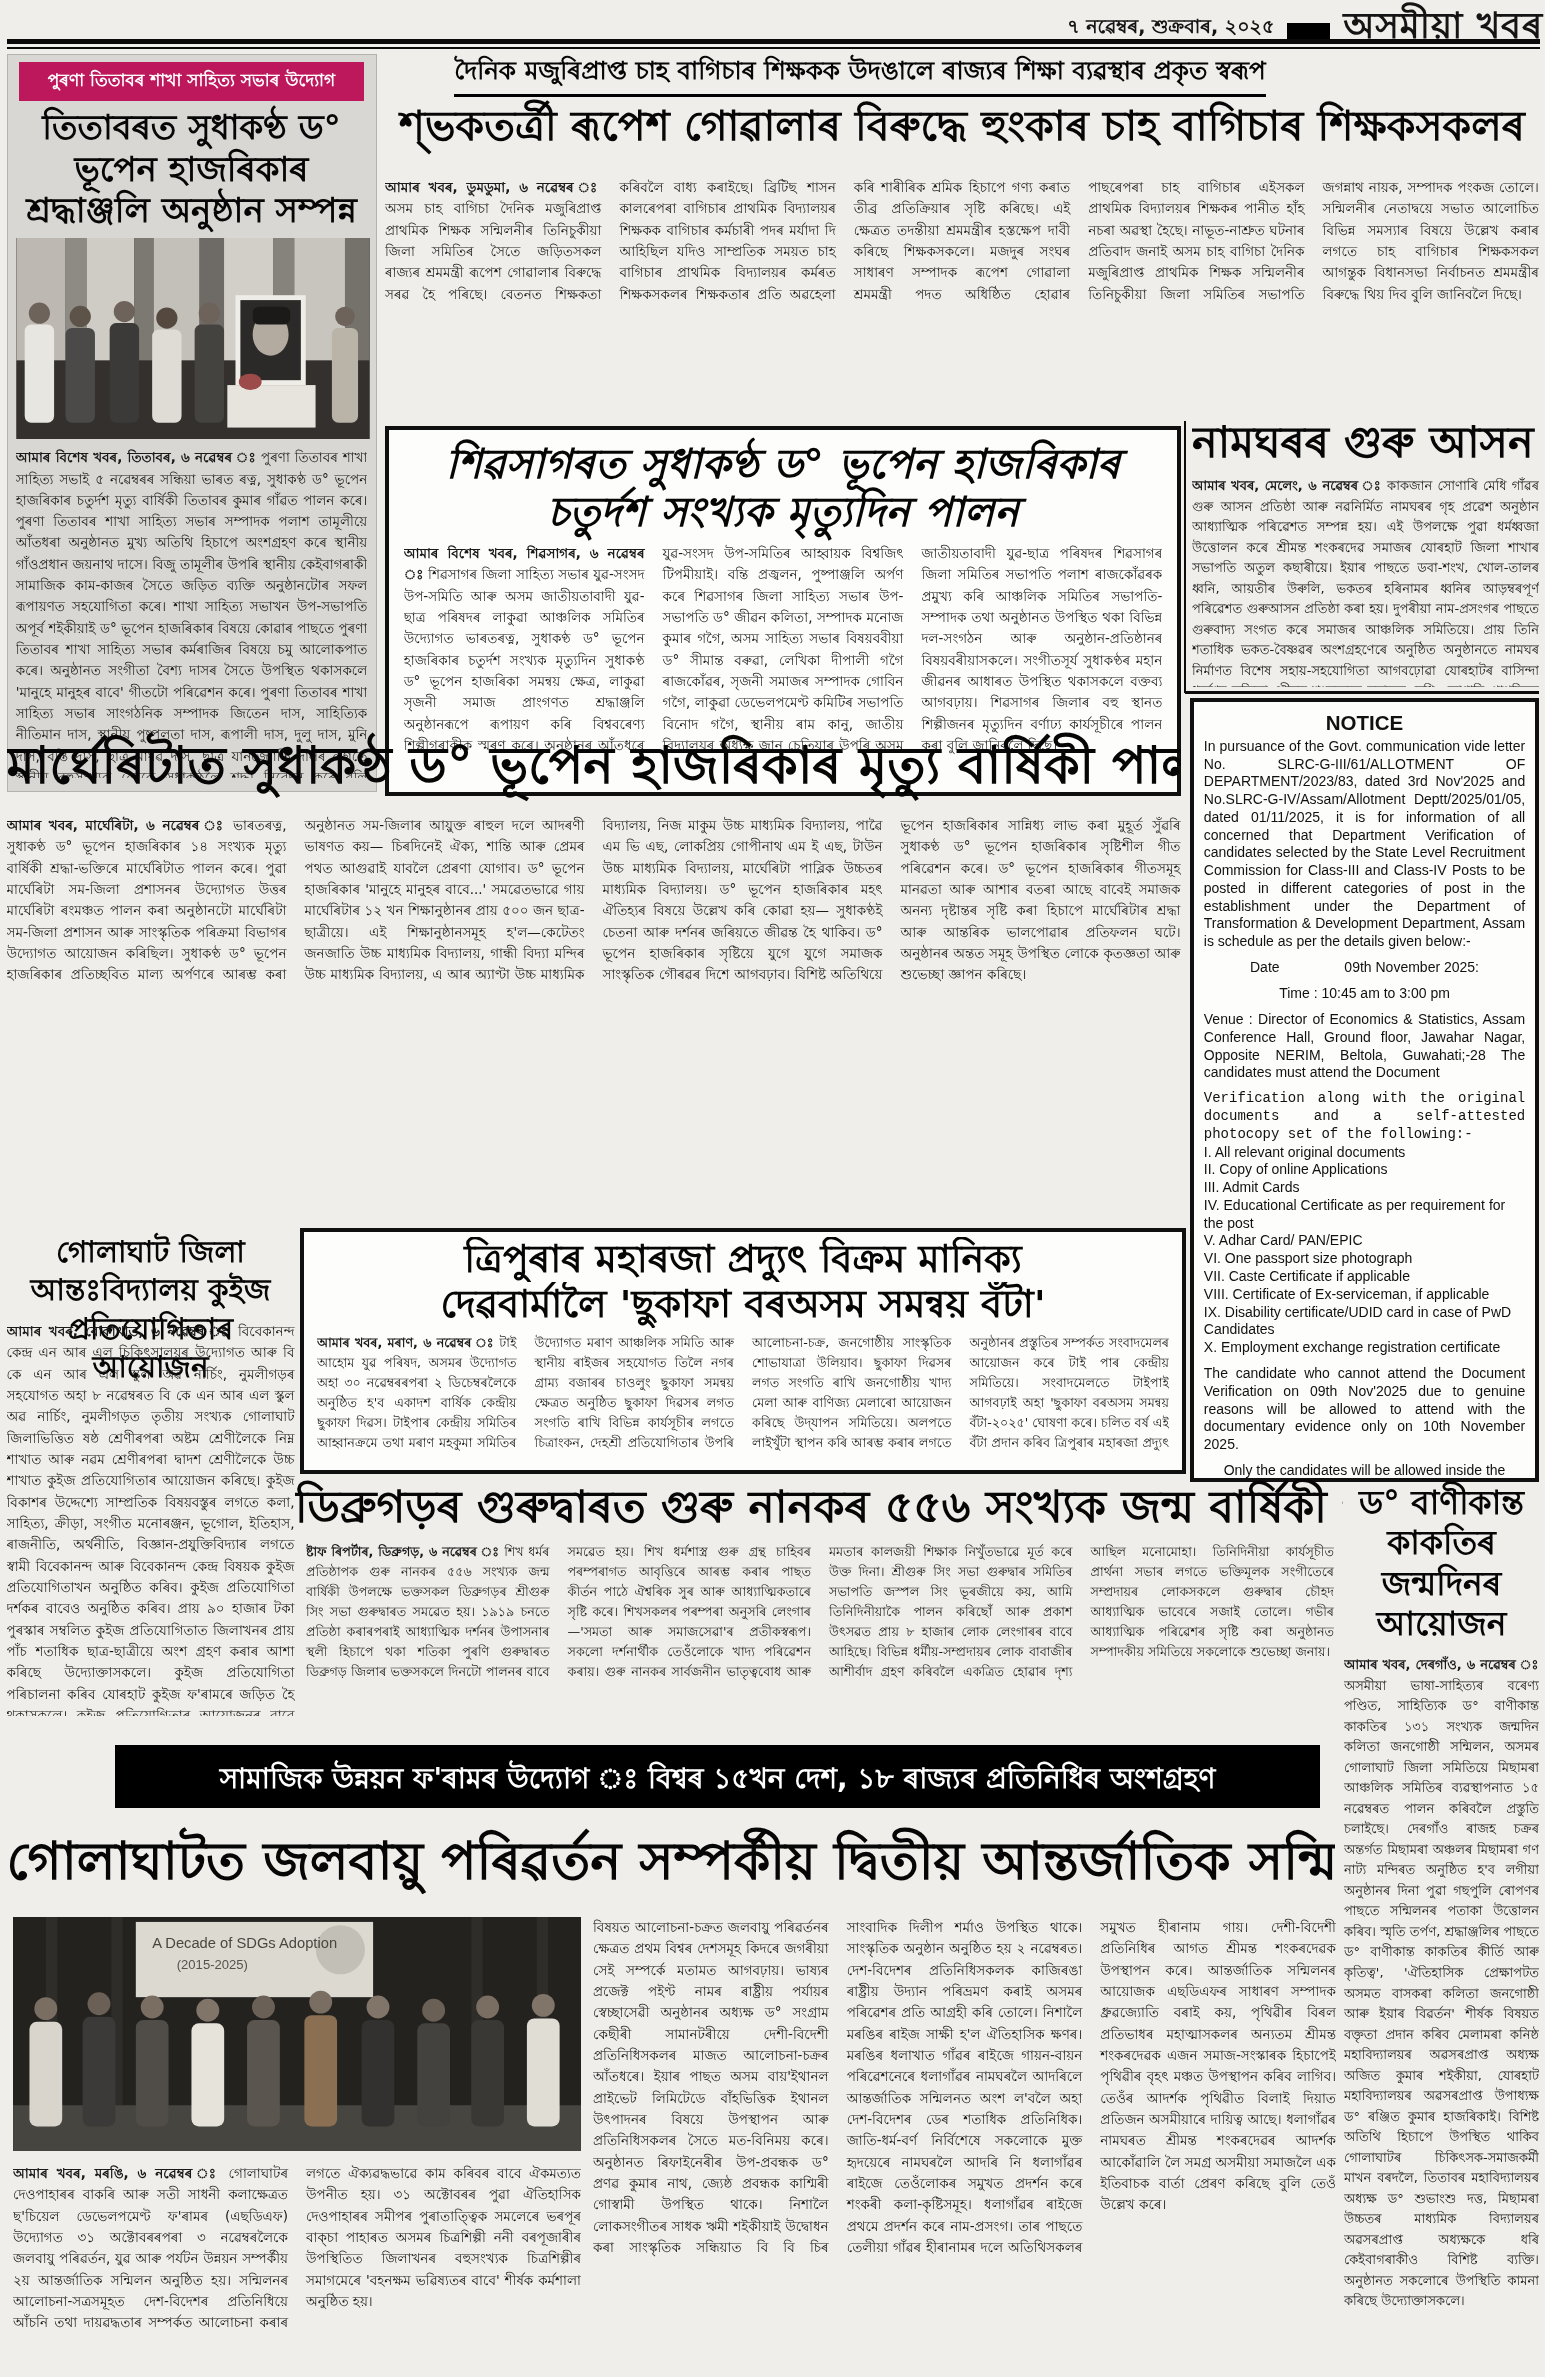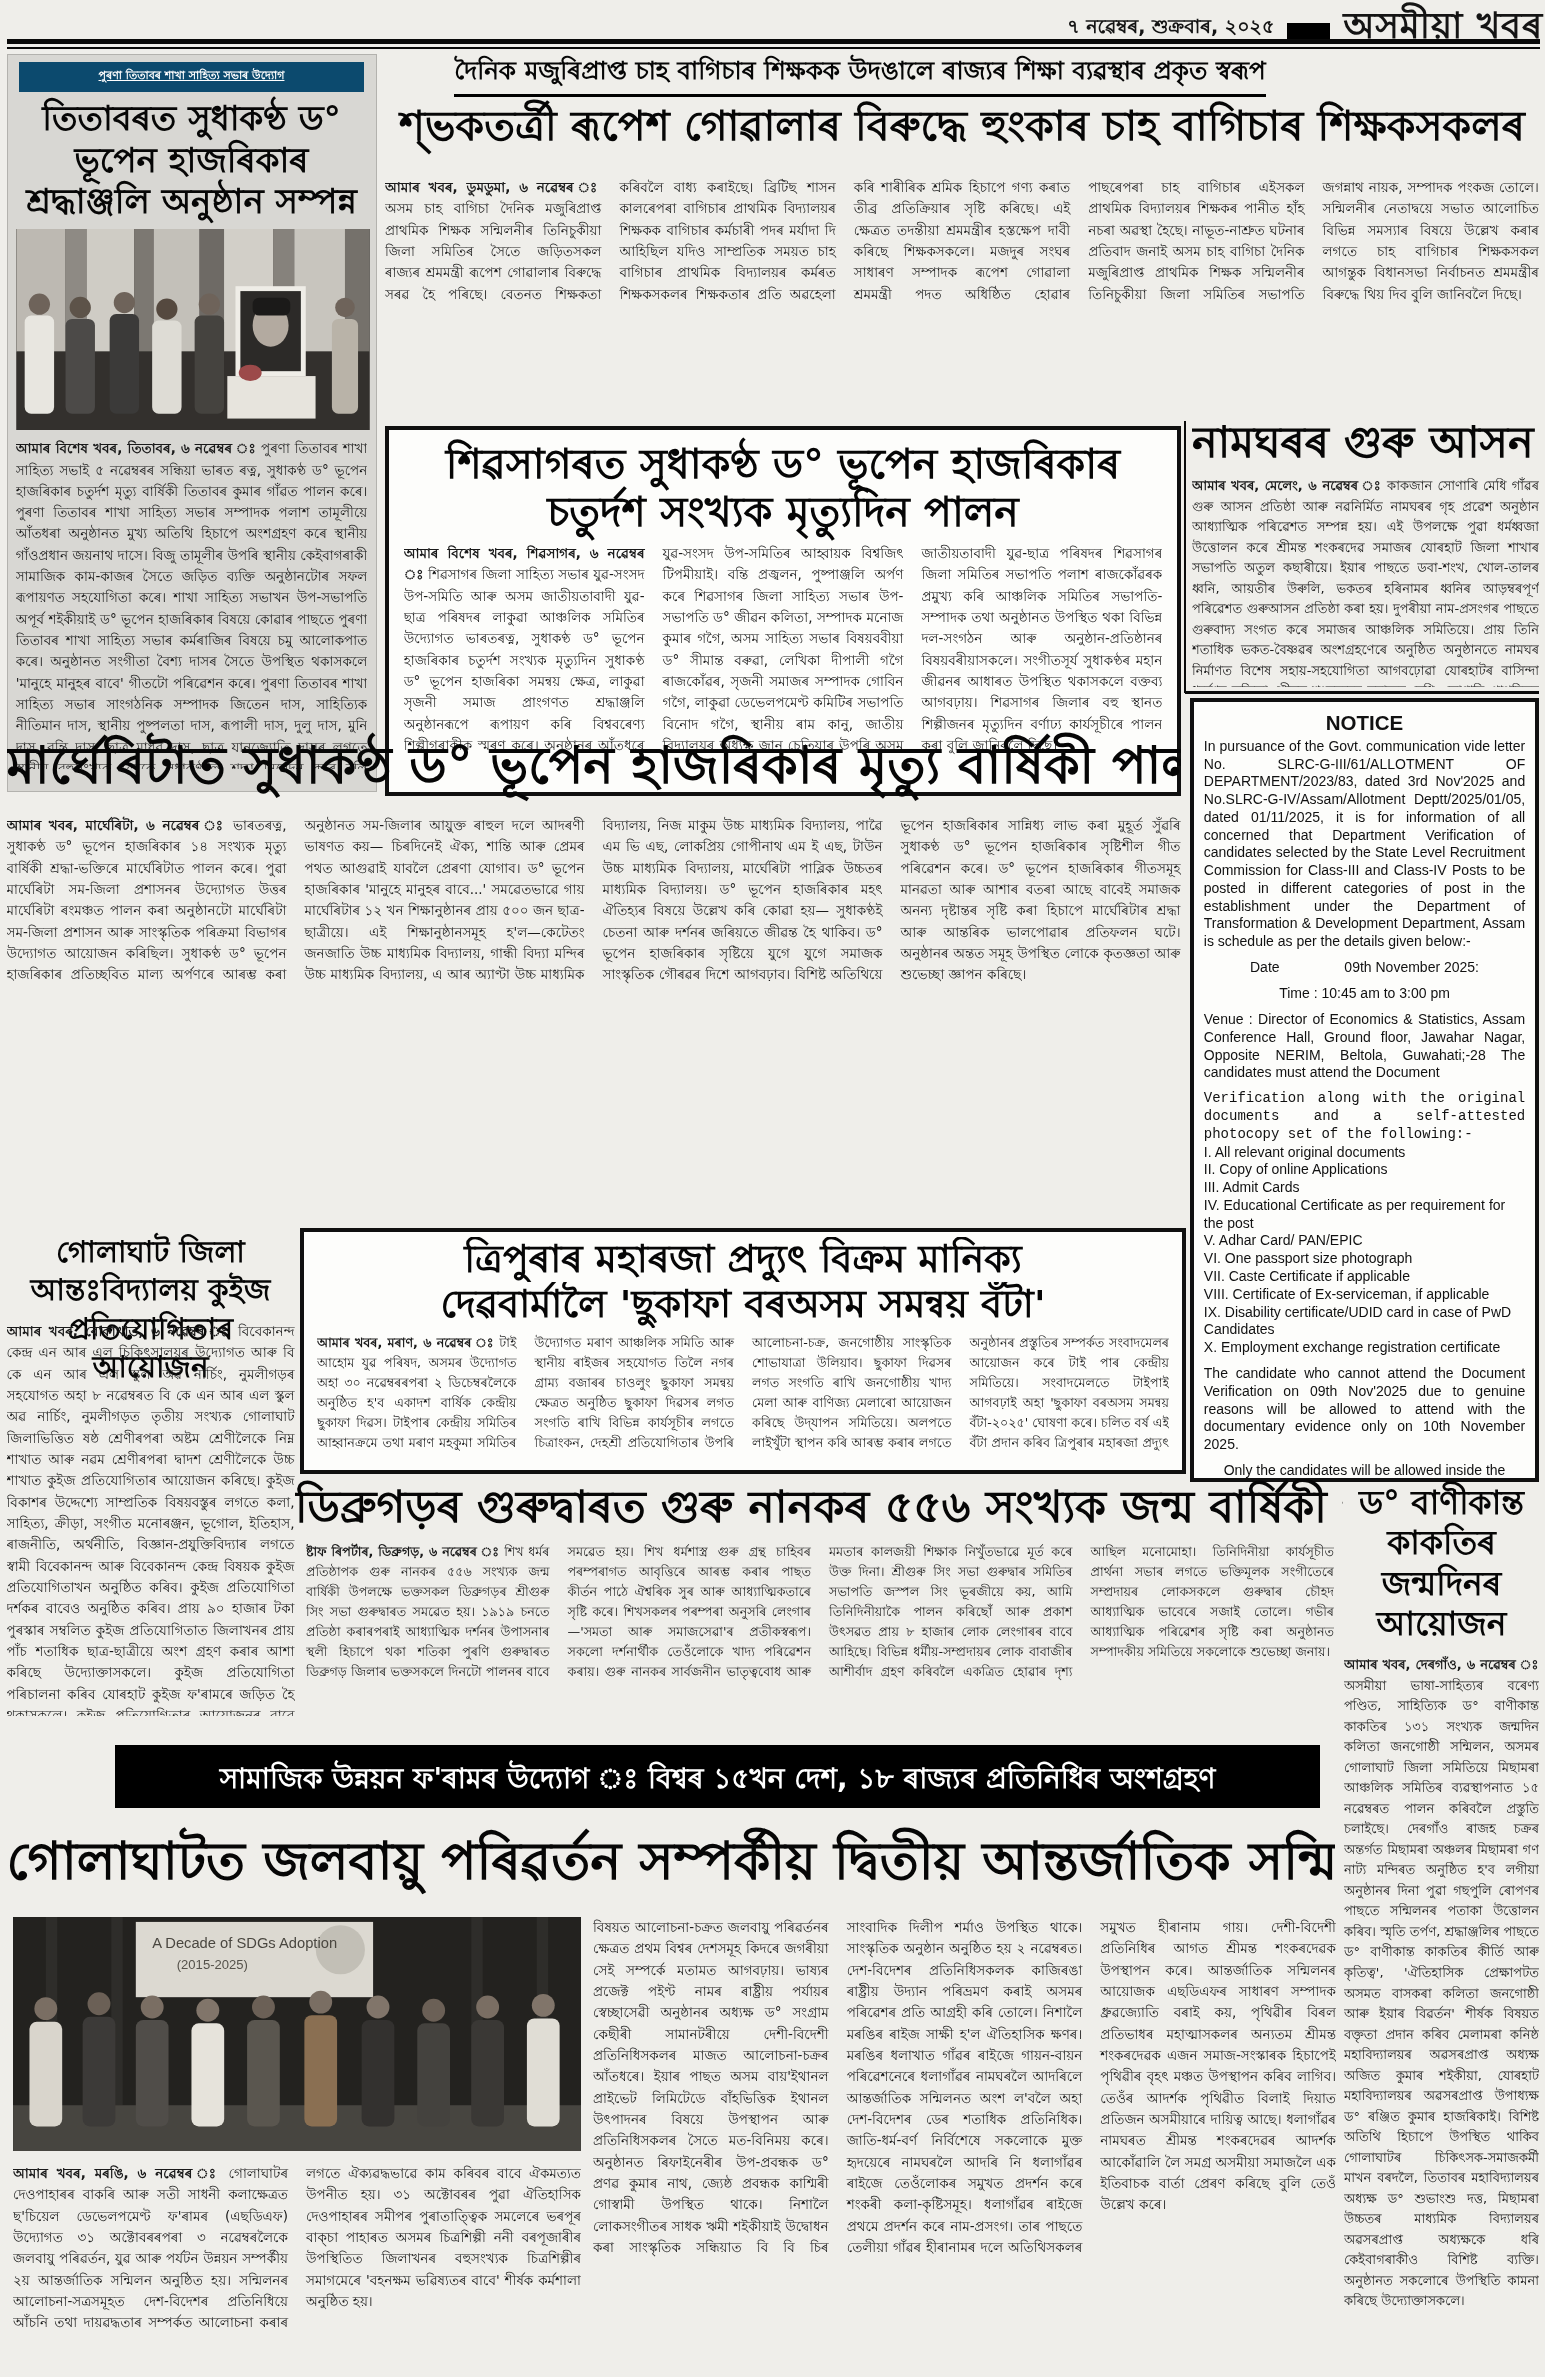--- a/index.html
+++ b/index.html
@@ -19,21 +19,21 @@
   .boxed{background:#fdfdfb;border:4.1px solid #101010;box-sizing:border-box;}
   .rule-h{background:#0a0a0a;}
   
   #masthead{top:8.2px;right:11.5px;display:flex;align-items:flex-end;gap:13px;}
   #masthead .date{font-size:19px;font-weight:bold;}
   #masthead .paper{font-size:36px;font-weight:bold;letter-spacing:0.8px;line-height:1;}
   #masthead .pageno{font-size:33px;font-weight:bold;line-height:1;}
   #logo-mark{width:43px;height:21px;background:#000;display:inline-block;}
   
   #titabar{left:6.5px;top:54px;width:370px;height:738px;background:#d8d7d3;border:0.8px solid #b3b2ae;box-sizing:border-box;padding:6.5px 8.2px;}
-  #titabar .kicker{background:#0c4a6e;color:#fff;font-size:11px;font-weight:bold;text-align:center;padding:5.7px 3.3px;margin:0 3.3px;text-decoration:underline;}
+  #titabar .kicker{background:#be185d;color:#fff;font-size:17px;font-weight:bold;text-align:center;padding:5.7px 3.3px;margin:0 3.3px;}
   #titabar .headline{font-size:34px;line-height:1.22;margin-top:6.5px;}
   
   #notice{left:1190px;top:698px;width:349px;height:784px;font-family:"Liberation Sans","DejaVu Sans",sans-serif;
           font-size:14px;line-height:1.27;padding:8.2px 9.8px;color:#111;}
   #notice .title{text-align:center;font-size:20.5px;font-weight:bold;margin-bottom:1.6px;}
   #notice p{margin:0 0 8.2px 0;text-align:justify;}
   #notice .plain{text-align:center;}
   .notice-item{text-align:left;}
   .banner{background:#000;color:#fff;}
   svg text{font-family:"Liberation Sans",sans-serif;}
@@ -103,21 +103,21 @@
   <div class="abs center" style="left:385px;top:52px;width:950px;">
     <span class="hl" style="font-size:24.6px;border-bottom:3.3px solid #000;padding-bottom:1.6px;display:inline-block;">দৈনিক মজুৰিপ্ৰাপ্ত চাহ বাগিচাৰ শিক্ষকক উদঙালে ৰাজ্যৰ শিক্ষা ব্যৱস্থাৰ প্ৰকৃত স্বৰূপ</span>
   </div>
   <div class="abs hl center nowrap" style="left:385px;top:92px;width:1154px;height:79px;font-size:41px;line-height:1.7;">শ্ভকতৰ্ত্ৰী ৰূপেশ গোৱালাৰ বিৰুদ্ধে হুংকাৰ চাহ বাগিচাৰ শিক্ষকসকলৰ</div>
   <div class="abs body-text cols5 clip" style="left:385px;top:177px;width:1154px;height:242px;">
     <span class="dateline">আমাৰ খবৰ, ডুমডুমা, ৬ নৱেম্বৰ ঃ</span>
     <span>অসম চাহ বাগিচা দৈনিক মজুৰিপ্ৰাপ্ত প্ৰাথমিক শিক্ষক সন্মিলনীৰ তিনিচুকীয়া জিলা সমিতিৰ সৈতে জড়িতসকল ৰাজ্যৰ শ্ৰমমন্ত্ৰী ৰূপেশ গোৱালাৰ বিৰুদ্ধে সৰৱ হৈ পৰিছে। বেতনত শিক্ষকতা কৰিবলৈ বাধ্য কৰাইছে। ব্ৰিটিছ শাসন কালৰেপৰা বাগিচাৰ প্ৰাথমিক বিদ্যালয়ৰ শিক্ষকক বাগিচাৰ কৰ্মচাৰী পদৰ মৰ্যাদা দি আহিছিল যদিও সাম্প্ৰতিক সময়ত চাহ বাগিচাৰ প্ৰাথমিক বিদ্যালয়ৰ কৰ্মৰত শিক্ষকসকলৰ শিক্ষকতাৰ প্ৰতি অৱহেলা কৰি শাৰীৰিক শ্ৰমিক হিচাপে গণ্য কৰাত তীব্ৰ প্ৰতিক্ৰিয়াৰ সৃষ্টি কৰিছে। এই ক্ষেত্ৰত তদন্তীয়া শ্ৰমমন্ত্ৰীৰ হস্তক্ষেপ দাবী কৰিছে শিক্ষকসকলে। মজদুৰ সংঘৰ সাধাৰণ সম্পাদক ৰূপেশ গোৱালা শ্ৰমমন্ত্ৰী পদত অধিষ্ঠিত হোৱাৰ পাছৰেপৰা চাহ বাগিচাৰ এইসকল প্ৰাথমিক বিদ্যালয়ৰ শিক্ষকৰ পানীত হাঁহ নচৰা অৱস্থা হৈছে। নাভূত-নাশ্ৰুত ঘটনাৰ প্ৰতিবাদ জনাই অসম চাহ বাগিচা দৈনিক মজুৰিপ্ৰাপ্ত প্ৰাথমিক শিক্ষক সন্মিলনীৰ তিনিচুকীয়া জিলা সমিতিৰ সভাপতি জগন্নাথ নায়ক, সম্পাদক পংকজ তোলে। সন্মিলনীৰ নেতাদ্বয়ে সভাত আলোচিত বিভিন্ন সমস্যাৰ বিষয়ে উল্লেখ কৰাৰ লগতে চাহ বাগিচাৰ শিক্ষকসকল আগন্তুক বিধানসভা নিৰ্বাচনত শ্ৰমমন্ত্ৰীৰ বিৰুদ্ধে থিয় দিব বুলি জানিবলৈ দিছে।</span>
   </div>
 
   <div class="abs boxed" style="left:385px;top:426px;width:796px;height:370px;padding:6.5px 14.7px;">
-    <div class="hl center" style="font-size:41px;line-height:1.18;padding:3.3px 19.6px 6.5px;">শিৱসাগৰত সুধাকণ্ঠ ড° ভূপেন হাজৰিকাৰ চতুৰ্দশ সংখ্যক মৃত্যুদিন পালন</div>
+    <div class="hl center" style="font-size:41px;line-height:1.18;padding:3.3px 19.6px 6.5px;font-style:italic;">শিৱসাগৰত সুধাকণ্ঠ ড° ভূপেন হাজৰিকাৰ চতুৰ্দশ সংখ্যক মৃত্যুদিন পালন</div>
     <div class="body-text cols3 clip" style="height:219px;">
       <span class="dateline">আমাৰ বিশেষ খবৰ, শিৱসাগৰ, ৬ নৱেম্বৰ ঃ</span>
       <span>শিৱসাগৰ জিলা সাহিত্য সভাৰ যুৱ-সংসদ উপ-সমিতি আৰু অসম জাতীয়তাবাদী যুৱ-ছাত্ৰ পৰিষদৰ লাকুৱা আঞ্চলিক সমিতিৰ উদ্যোগত ভাৰতৰত্ন, সুধাকণ্ঠ ড° ভূপেন হাজৰিকাৰ চতুৰ্দশ সংখ্যক মৃত্যুদিন সুধাকণ্ঠ ড° ভূপেন হাজৰিকা সমন্বয় ক্ষেত্ৰ, লাকুৱা সৃজনী সমাজ প্ৰাংগণত শ্ৰদ্ধাঞ্জলি অনুষ্ঠানৰূপে ৰূপায়ণ কৰি বিশ্ববৰেণ্য শিল্পীগৰাকীক স্মৰণ কৰে। অনুষ্ঠানৰ আঁতধৰে যুৱ-সংসদ উপ-সমিতিৰ আহ্বায়ক বিশ্বজিৎ টিপমীয়াই। বন্তি প্ৰজ্বলন, পুষ্পাঞ্জলি অৰ্পণ কৰে শিৱসাগৰ জিলা সাহিত্য সভাৰ উপ-সভাপতি ড° জীৱন কলিতা, সম্পাদক মনোজ কুমাৰ গগৈ, অসম সাহিত্য সভাৰ বিষয়ববীয়া ড° সীমান্ত বৰুৱা, লেখিকা দীপালী গগৈ ৰাজকোঁৱৰ, সৃজনী সমাজৰ সম্পাদক গোবিন গগৈ, লাকুৱা ডেভেলপমেণ্ট কমিটিৰ সভাপতি বিনোদ গগৈ, স্থানীয় ৰাম কানু, জাতীয় বিদ্যালয়ৰ অধ্যক্ষ জান চেতিয়াৰ উপৰি অসম জাতীয়তাবাদী যুৱ-ছাত্ৰ পৰিষদৰ শিৱসাগৰ জিলা সমিতিৰ সভাপতি পলাশ ৰাজকোঁৱৰক প্ৰমুখ্য কৰি আঞ্চলিক সমিতিৰ সভাপতি-সম্পাদক তথা অনুষ্ঠানত উপস্থিত থকা বিভিন্ন দল-সংগঠন আৰু অনুষ্ঠান-প্ৰতিষ্ঠানৰ বিষয়বৰীয়াসকলে। সংগীতসূৰ্য সুধাকণ্ঠৰ মহান জীৱনৰ আধাৰত উপস্থিত থকাসকলে বক্তব্য আগবঢ়ায়। শিৱসাগৰ জিলাৰ বহু স্থানত শিল্পীজনৰ মৃত্যুদিন বৰ্ণাঢ্য কাৰ্যসূচীৰে পালন কৰা বুলি জানিবলৈ দিছে।</span>
     </div>
   </div>
 
   <div class="abs rule-h" style="left:1184px;top:421px;width:1.6px;height:272px;"></div>
   <div class="abs hl center nowrap" style="left:1192px;top:419px;width:347px;height:51px;font-size:43px;line-height:1.1;">নামঘৰৰ গুৰু আসন প্ৰতিষ্ঠা</div>
   <div class="abs body-text clip" style="left:1192px;top:476px;width:347px;height:211px;font-size:13px;">
     <span class="dateline">আমাৰ খবৰ, মেলেং, ৬ নৱেম্বৰ ঃ</span>

